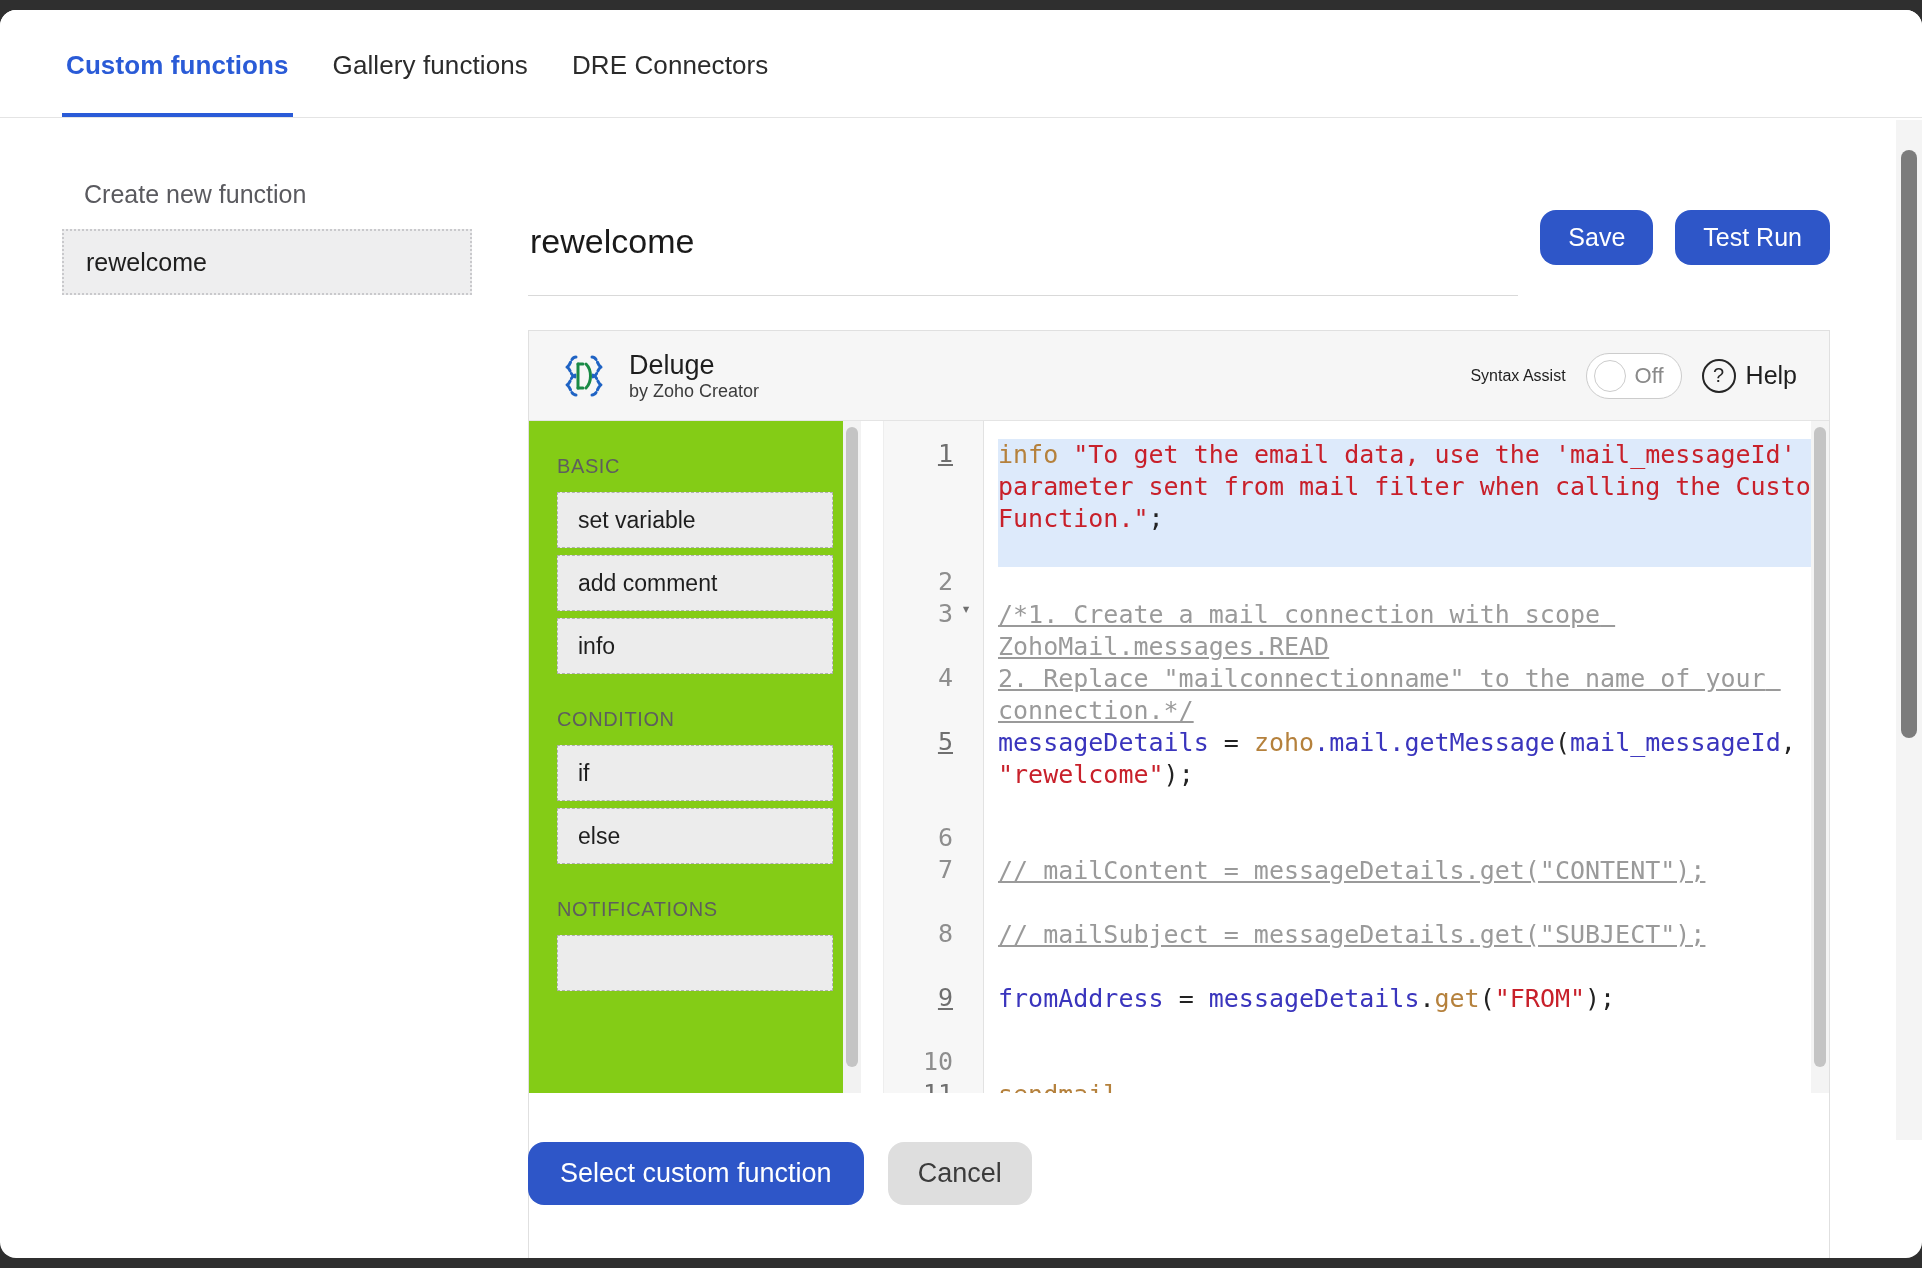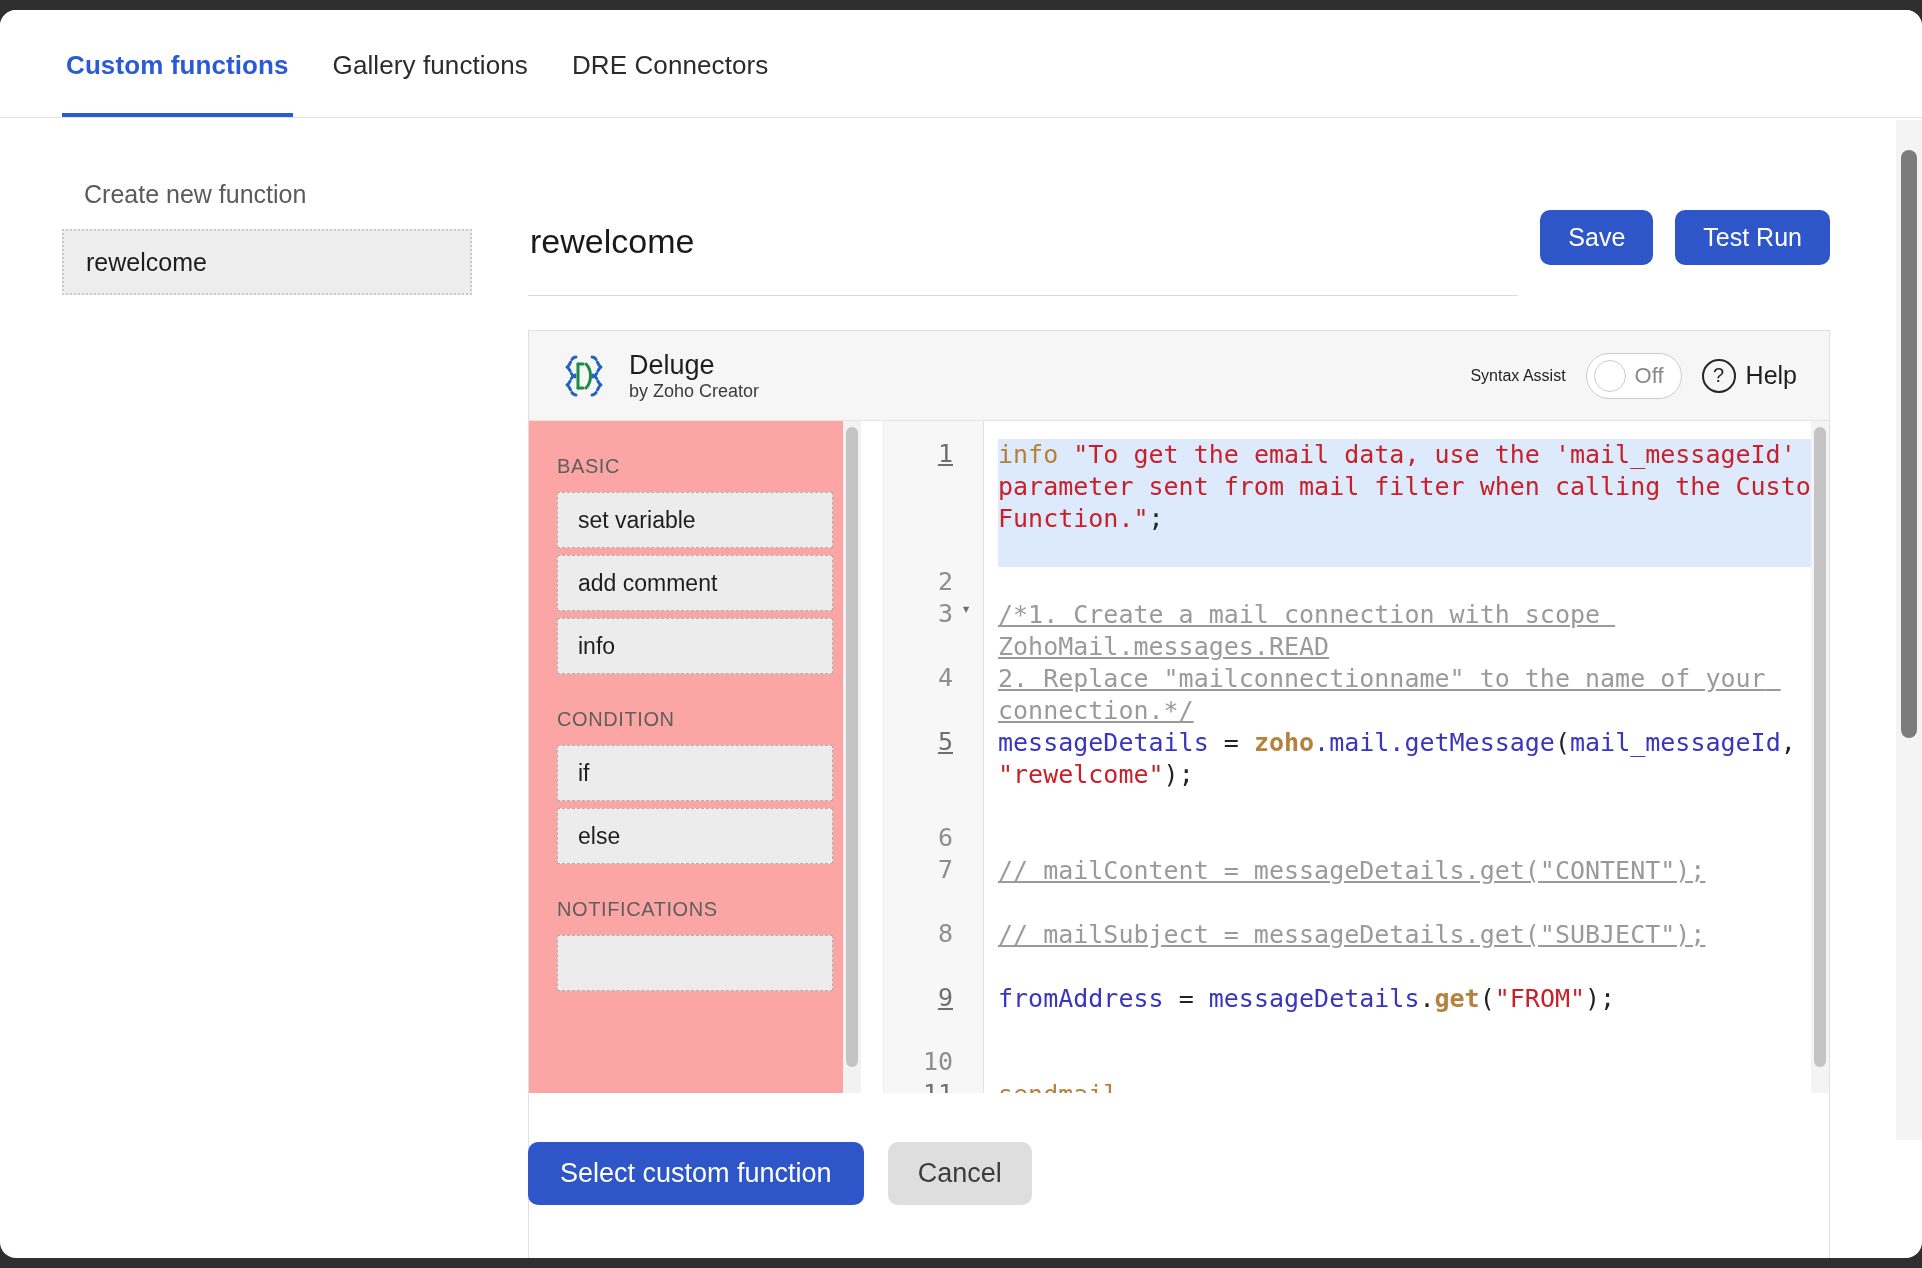--- a/index.html
+++ b/index.html
@@ -82,21 +82,21 @@
   }
   .title-underline {
     position: absolute; left: 0; top: 85px;
     width: 990px; height: 1px; background: #d9d9d9;
   }
   .hdr-buttons {
     position: absolute; right: 0; top: 0;
     display: flex; gap: 22px;
   }
   .btn {
-    border: none; border-radius: 10px;
+    border: none; border-radius: 16px;
     font-size: 25px;
     cursor: pointer;
     font-family: "Liberation Sans", sans-serif;
   }
   .btn-primary {
     background: #2e56c8; color: #fff;
     padding: 13px 28px;
   }
 
   
@@ -149,21 +149,21 @@
     display: flex; align-items: center; justify-content: center;
     font-size: 20px; color: #262626;
   }
   .help-label { font-size: 25px; color: #1e1e1e; }
 
   .editor-body { display: flex; height: 672px; }
 
   
   .snippets {
     width: 332px; flex: 0 0 332px;
-    background: #fca5a5;
+    background: #84cc16;
     overflow: hidden;
     position: relative;
     padding: 34px 28px 0 28px;
   }
   .snip-cat {
     font-size: 20px; color: #5e5e5e;
     letter-spacing: .6px;
     margin: 0 0 14px 0;
   }
   .snip-cat.spaced { margin-top: 34px; }
@@ -235,21 +235,21 @@
     overflow: hidden;
   }
   .cl { display: block; }
   .cl.hl { background: #ddeafb; }
   .tok-kw    { color: #b5813c; }
   .tok-str   { color: #c8202a; }
   .tok-var   { color: #3a35bd; }
   .tok-fn    { color: #3a35bd; }
   .tok-com   { color: #9a9a9a; text-decoration: underline; }
   .tok-plain { color: #222; }
-  .tok-ns    { color: #b5813c; font-weight: bold; }
+  .tok-ns    { color: #b5813c; }
 
   .code-scroll {
     position: absolute; right: 0; top: 0;
     width: 18px; height: 100%;
     background: #f4f4f4;
   }
   .code-thumb {
     position: absolute; left: 3px; top: 6px;
     width: 12px; height: 640px;
     background: #c4c4c4; border-radius: 6px;

